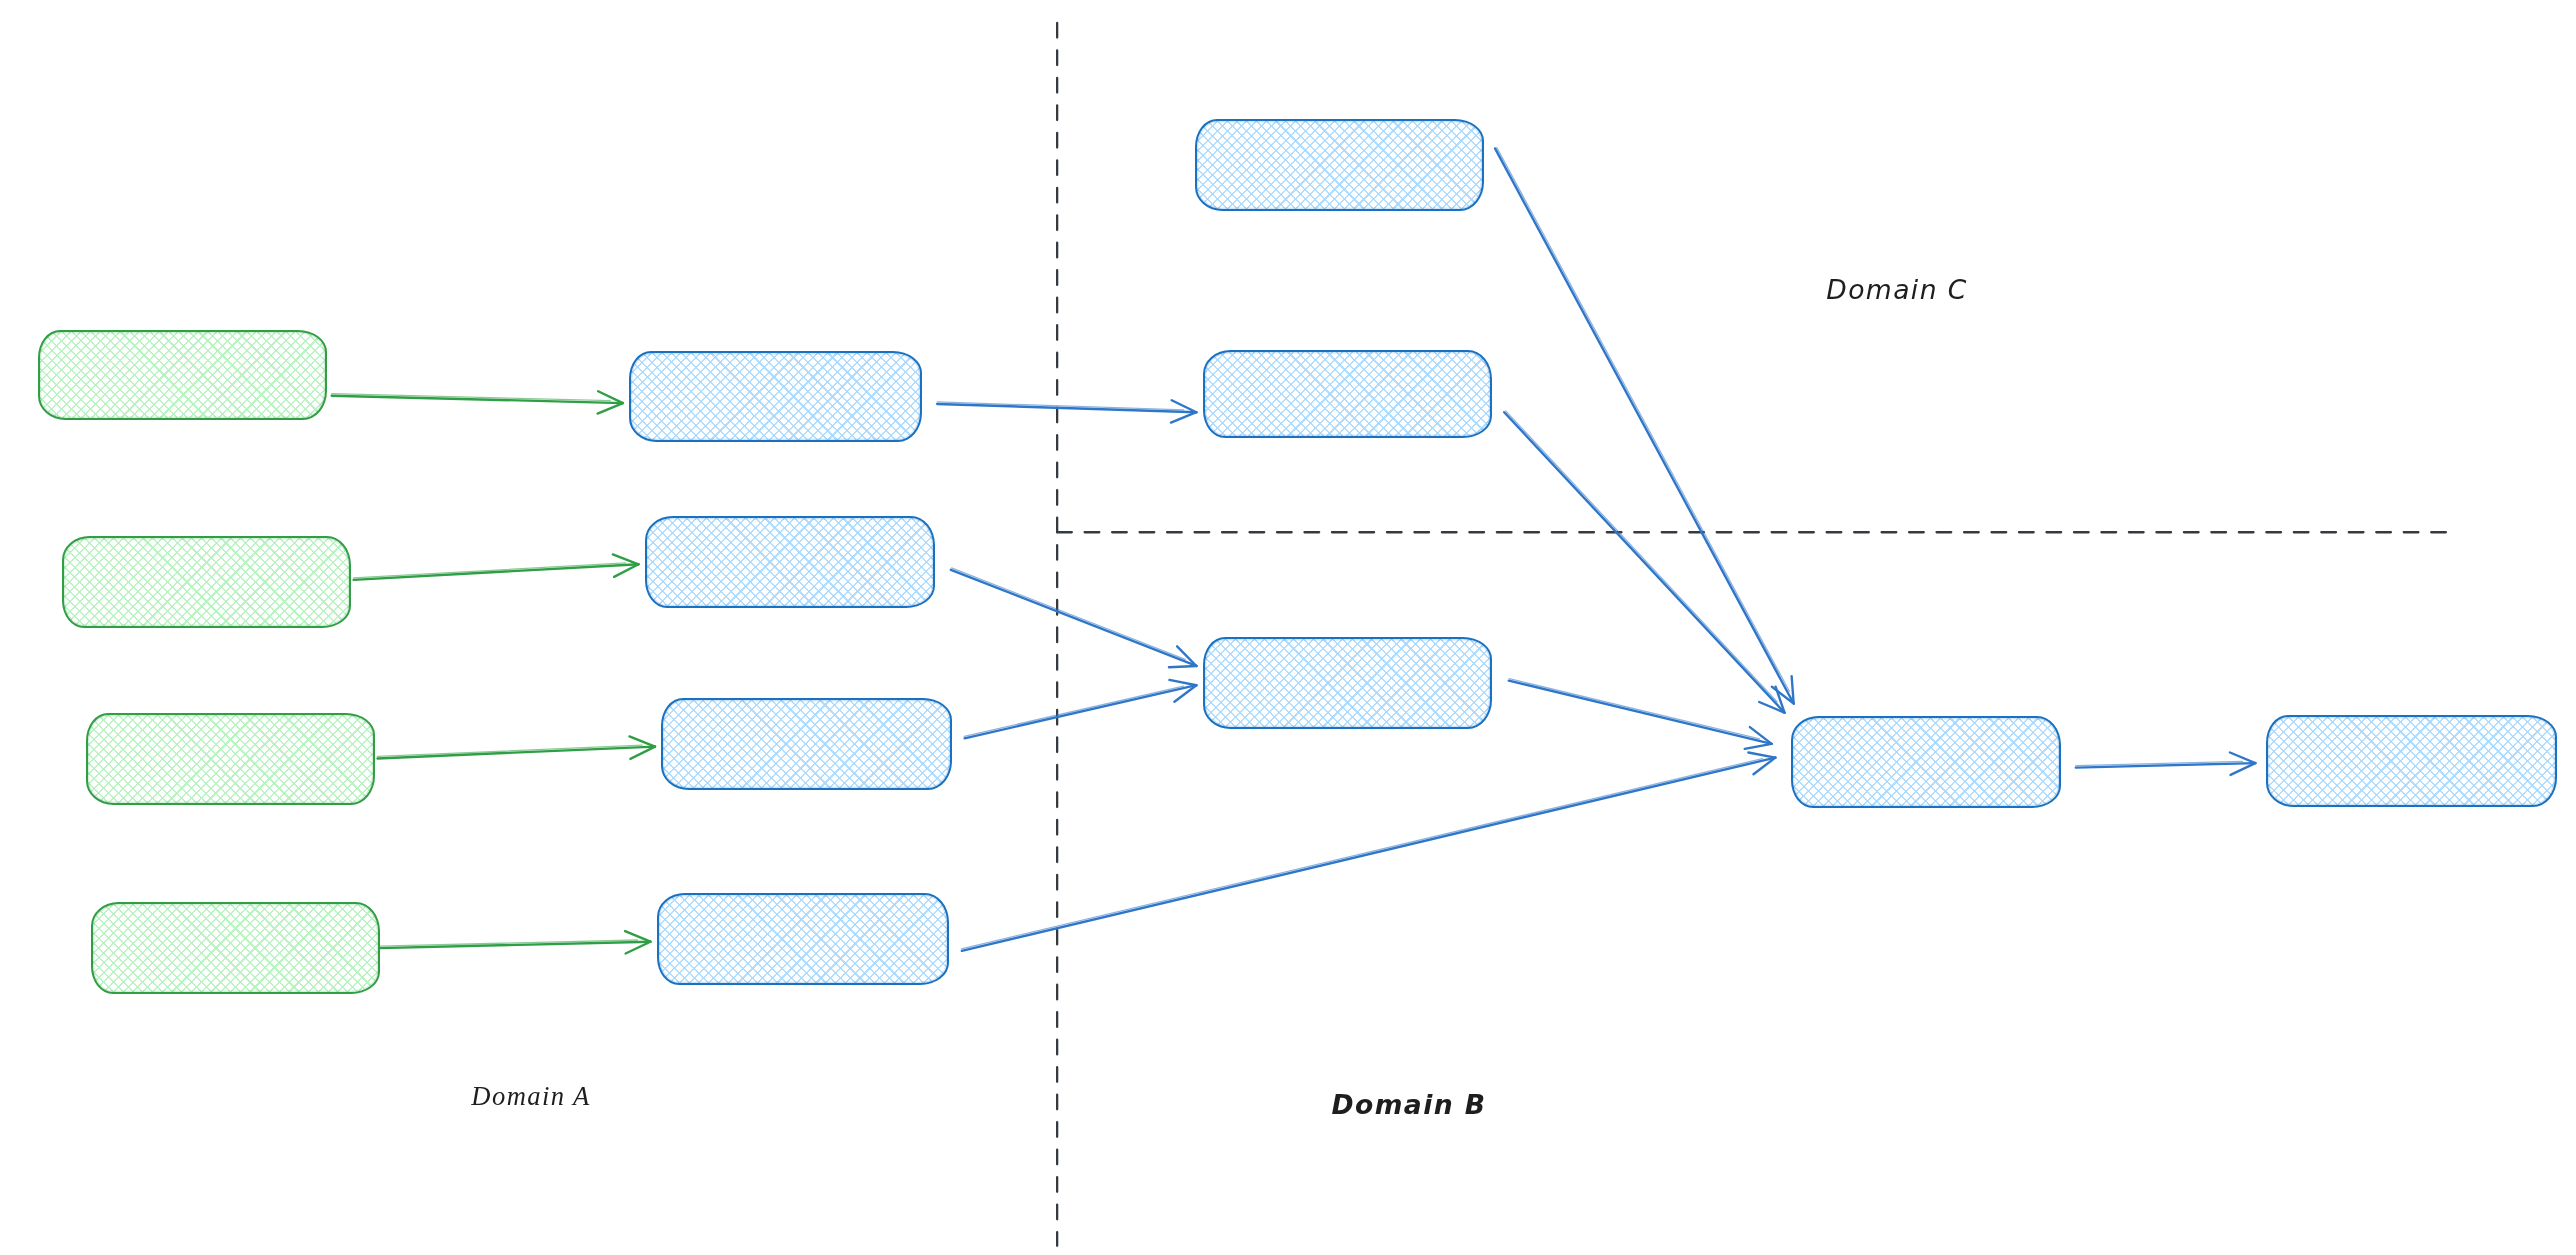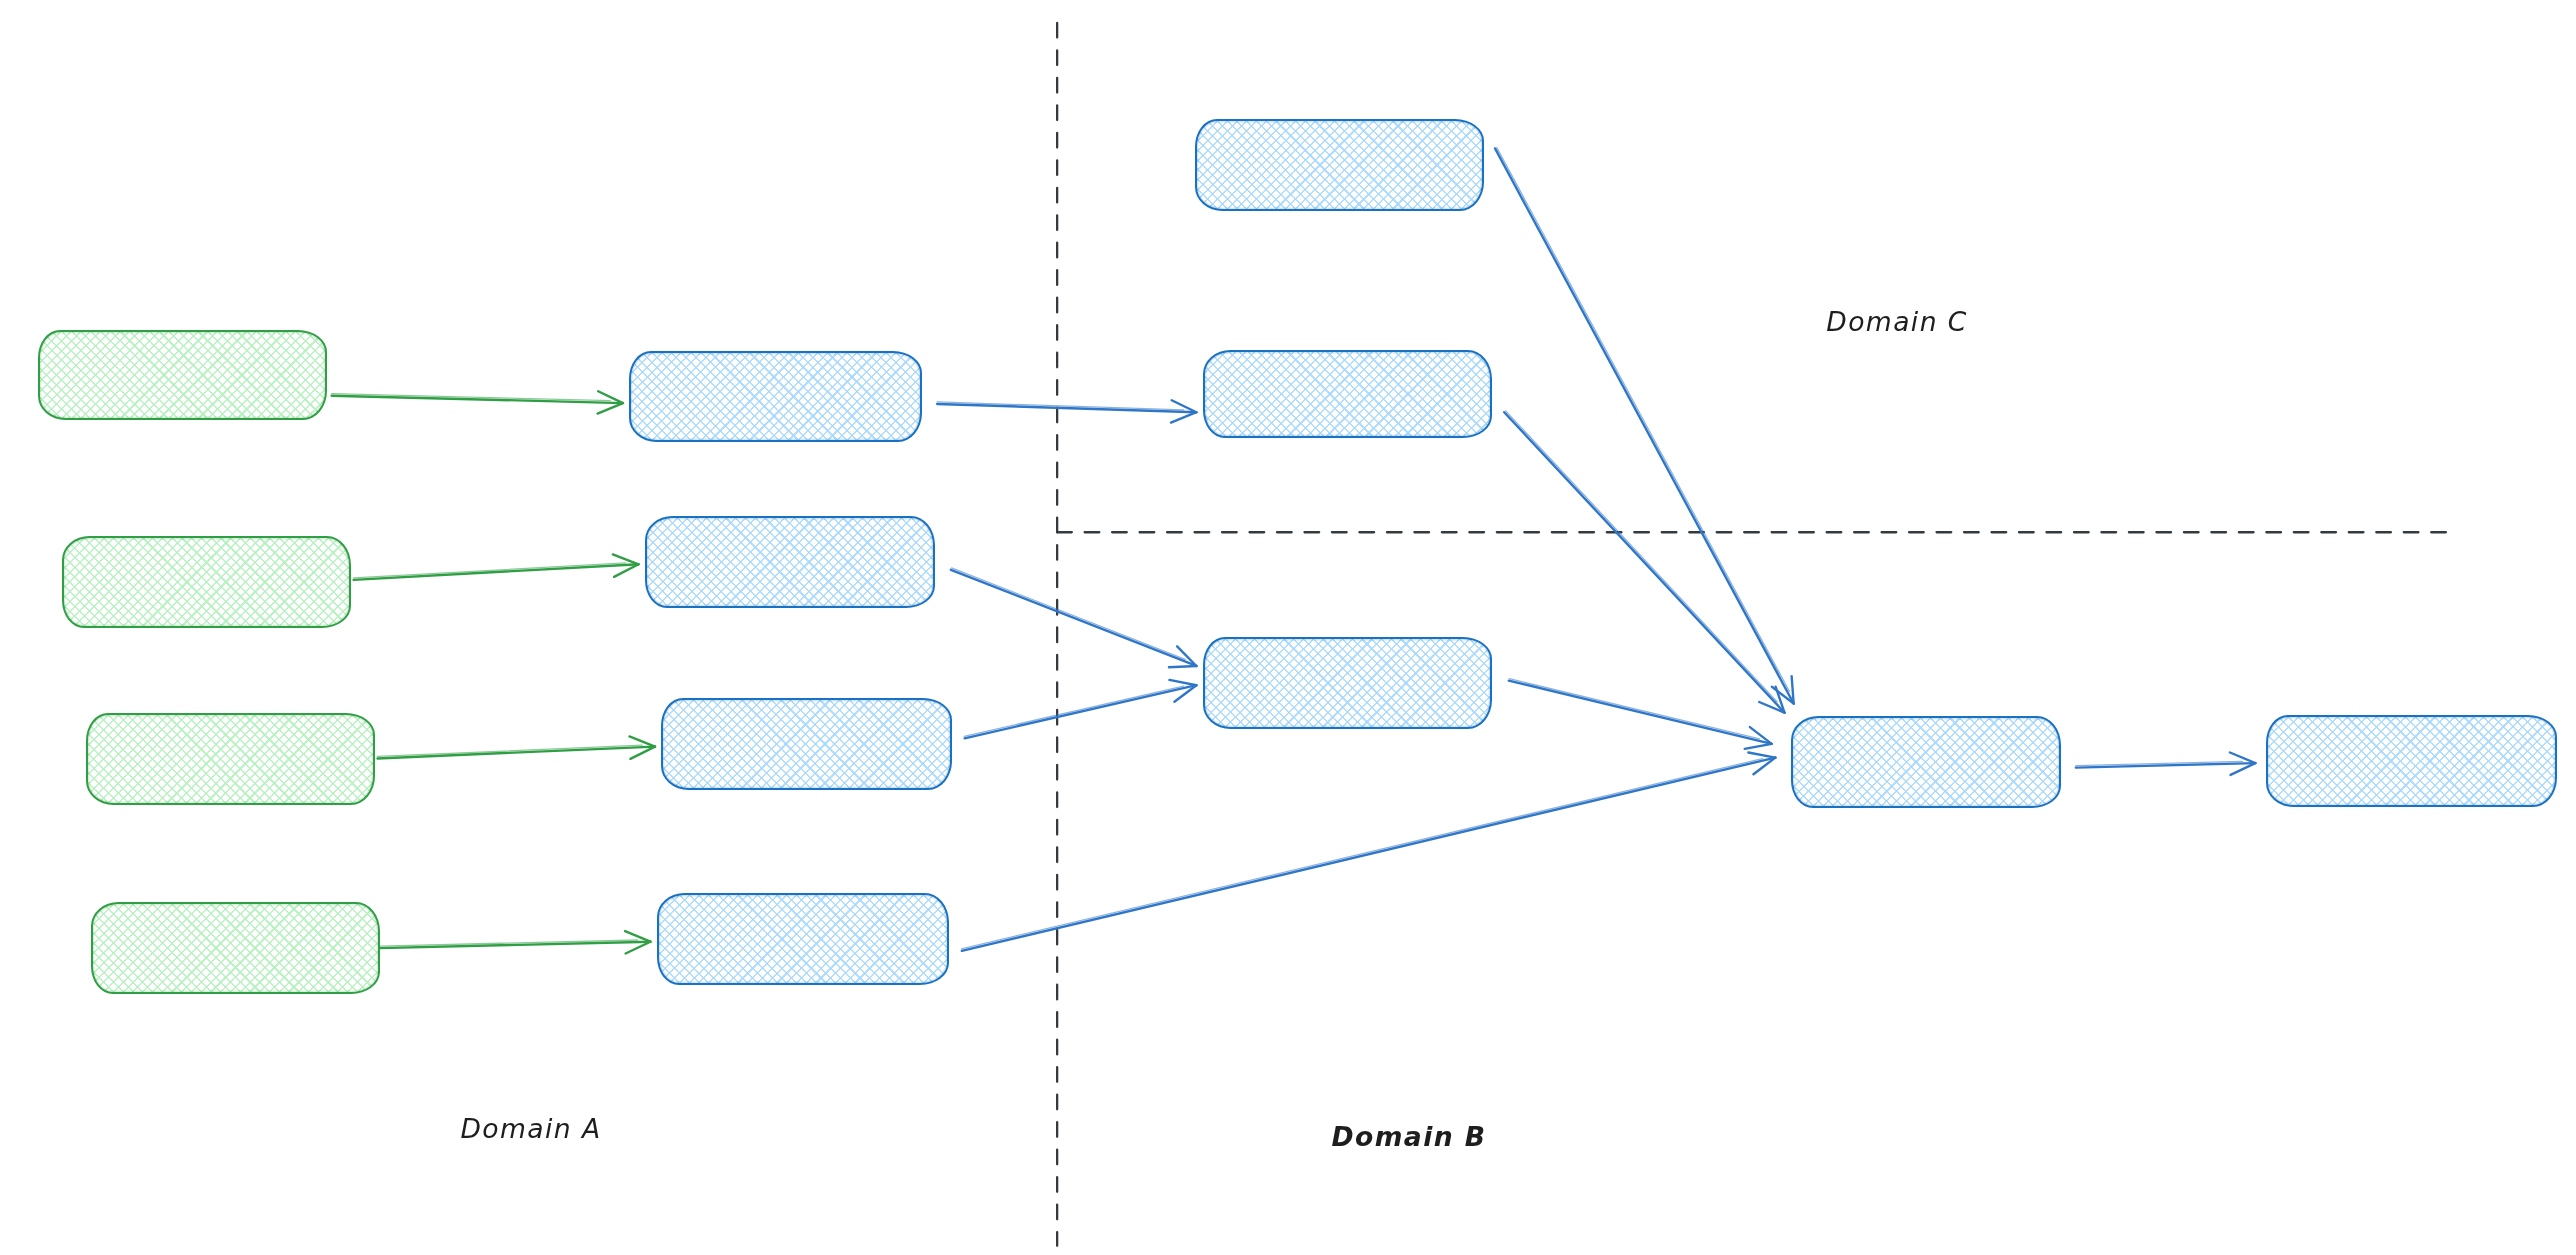--- a/index.html
+++ b/index.html
@@ -5,21 +5,21 @@
   html,body{margin:0;padding:0;background:#ffffff;}
   body{width:2576px;height:1255px;overflow:hidden;
        font-family:"DejaVu Sans",sans-serif;}
   #canvas{position:relative;width:2576px;height:1255px;background:#ffffff;}
   #connector-layer{position:absolute;left:0;top:0;width:2576px;height:1255px;}
   .node{position:absolute;box-sizing:border-box;border-style:solid;border-width:2.3px;}
   .node-sketch-a{border-radius:27.5px 24px 29px 22px / 24px 29px 22px 27.5px;}
   .node-sketch-b{border-radius:22px 29px 24px 27.5px / 27.5px 22px 29px 24px;}
   .floating-label{position:absolute;transform:translate(-50%,-50%);
        font-size:26.6px;font-style:italic;letter-spacing:1.4px;
-       color:#1e1e1e;white-space:nowrap;font-weight:500;margin-top:32px;}
+       color:#1e1e1e;white-space:nowrap;font-weight:500;}
 </style>
 </head>
 <body>
 
 <div id="canvas">
   <svg id="connector-layer" viewBox="0 0 2812 1370" xmlns="http://www.w3.org/2000/svg">
       <line x1="1154" y1="25" x2="1154" y2="1360" stroke="#343a40" stroke-width="2.5" stroke-linecap="round" stroke-dasharray="16 14"></line>
       <line x1="1154" y1="581" x2="2682" y2="581" stroke="#343a40" stroke-width="2.5" stroke-linecap="round" stroke-dasharray="16 14"></line>
       <line x1="362.0553284064222" y1="429.8006958447175" x2="666.05975650917" y2="437.44860598566714" stroke="#2f9e44" stroke-width="1.4" stroke-linecap="round" opacity="0.55"></line>
       <line x1="362" y1="432" x2="680" y2="440" stroke="#2f9e44" stroke-width="2.6" stroke-linecap="round"></line>
@@ -63,21 +63,21 @@
       <line x1="1948" y1="778" x2="1920.3691581694195" y2="766.3151131912438" stroke="#2f76c8" stroke-width="2.6" stroke-linecap="round"></line>
       <line x1="1647.5142661208577" y1="740.8609510625191" x2="1920.9021365187068" y2="806.5883484752425" stroke="#2f76c8" stroke-width="1.4" stroke-linecap="round" opacity="0.55"></line>
       <line x1="1647" y1="743" x2="1934" y2="812" stroke="#2f76c8" stroke-width="2.6" stroke-linecap="round"></line>
       <line x1="1934" y1="812" x2="1910.2257562568218" y2="793.7028599382321" stroke="#2f76c8" stroke-width="2.6" stroke-linecap="round"></line>
       <line x1="1934" y1="812" x2="1904.5067366267995" y2="817.490666225426" stroke="#2f76c8" stroke-width="2.6" stroke-linecap="round"></line>
       <line x1="2265.94389580353" y1="835.8007154983635" x2="2447.948448974934" y2="831.1577422031746" stroke="#2f76c8" stroke-width="1.4" stroke-linecap="round" opacity="0.55"></line>
       <line x1="2266" y1="838" x2="2462" y2="833" stroke="#2f76c8" stroke-width="2.6" stroke-linecap="round"></line>
       <line x1="2462" y1="833" x2="2434.3042805325117" y2="821.4697301341996" stroke="#2f76c8" stroke-width="2.6" stroke-linecap="round"></line>
       <line x1="2462" y1="833" x2="2434.9282006935464" y2="845.9274004467683" stroke="#2f76c8" stroke-width="2.6" stroke-linecap="round"></line>
     </svg>
-  <div class="floating-label" style="left: 531px; top: 1096px;">Domain A</div>
+  <div class="floating-label" style="left: 531px; top: 1096px; font-family: Liberation Serif, serif;">Domain A</div>
   <div class="floating-label" style="left: 1409px; top: 1104px; font-weight: bold;">Domain B</div>
   <div class="floating-label" style="left: 1897px; top: 289px;">Domain C</div>
 <div class="node node-sketch-b" style="left: 38px; top: 330px; width: 289px; height: 90px; border-color: rgb(47, 158, 68); box-shadow: rgba(47, 158, 68, 0.18) 0px 0px 0px 1.4px inset; background: repeating-linear-gradient(45deg, rgba(178, 242, 187, 0.85) 0px, rgba(178, 242, 187, 0.85) 1.5px, transparent 1.5px, transparent 6.9px), repeating-linear-gradient(135deg, rgba(178, 242, 187, 0.85) 0px, rgba(178, 242, 187, 0.85) 1.5px, transparent 1.5px, transparent 6.9px), rgb(255, 255, 255);"></div>
     <div class="node node-sketch-a" style="left: 62px; top: 536px; width: 289px; height: 92px; border-color: rgb(47, 158, 68); box-shadow: rgba(47, 158, 68, 0.18) 0px 0px 0px 1.4px inset; background: repeating-linear-gradient(45deg, rgba(178, 242, 187, 0.85) 0px, rgba(178, 242, 187, 0.85) 1.5px, transparent 1.5px, transparent 6.9px), repeating-linear-gradient(135deg, rgba(178, 242, 187, 0.85) 0px, rgba(178, 242, 187, 0.85) 1.5px, transparent 1.5px, transparent 6.9px), rgb(255, 255, 255);"></div>
     <div class="node node-sketch-b" style="left: 86px; top: 713px; width: 289px; height: 92px; border-color: rgb(47, 158, 68); box-shadow: rgba(47, 158, 68, 0.18) 0px 0px 0px 1.4px inset; background: repeating-linear-gradient(45deg, rgba(178, 242, 187, 0.85) 0px, rgba(178, 242, 187, 0.85) 1.5px, transparent 1.5px, transparent 6.9px), repeating-linear-gradient(135deg, rgba(178, 242, 187, 0.85) 0px, rgba(178, 242, 187, 0.85) 1.5px, transparent 1.5px, transparent 6.9px), rgb(255, 255, 255);"></div>
     <div class="node node-sketch-a" style="left: 91px; top: 902px; width: 289px; height: 92px; border-color: rgb(47, 158, 68); box-shadow: rgba(47, 158, 68, 0.18) 0px 0px 0px 1.4px inset; background: repeating-linear-gradient(45deg, rgba(178, 242, 187, 0.85) 0px, rgba(178, 242, 187, 0.85) 1.5px, transparent 1.5px, transparent 6.9px), repeating-linear-gradient(135deg, rgba(178, 242, 187, 0.85) 0px, rgba(178, 242, 187, 0.85) 1.5px, transparent 1.5px, transparent 6.9px), rgb(255, 255, 255);"></div>
     <div class="node node-sketch-b" style="left: 629px; top: 351px; width: 293px; height: 91px; border-color: rgb(25, 113, 194); box-shadow: rgba(25, 113, 194, 0.18) 0px 0px 0px 1.4px inset; background: repeating-linear-gradient(45deg, rgba(165, 216, 255, 0.85) 0px, rgba(165, 216, 255, 0.85) 1.5px, transparent 1.5px, transparent 6.9px), repeating-linear-gradient(135deg, rgba(165, 216, 255, 0.85) 0px, rgba(165, 216, 255, 0.85) 1.5px, transparent 1.5px, transparent 6.9px), rgb(255, 255, 255);"></div>
     <div class="node node-sketch-a" style="left: 645px; top: 516px; width: 290px; height: 92px; border-color: rgb(25, 113, 194); box-shadow: rgba(25, 113, 194, 0.18) 0px 0px 0px 1.4px inset; background: repeating-linear-gradient(45deg, rgba(165, 216, 255, 0.85) 0px, rgba(165, 216, 255, 0.85) 1.5px, transparent 1.5px, transparent 6.9px), repeating-linear-gradient(135deg, rgba(165, 216, 255, 0.85) 0px, rgba(165, 216, 255, 0.85) 1.5px, transparent 1.5px, transparent 6.9px), rgb(255, 255, 255);"></div>
     <div class="node node-sketch-b" style="left: 661px; top: 698px; width: 291px; height: 92px; border-color: rgb(25, 113, 194); box-shadow: rgba(25, 113, 194, 0.18) 0px 0px 0px 1.4px inset; background: repeating-linear-gradient(45deg, rgba(165, 216, 255, 0.85) 0px, rgba(165, 216, 255, 0.85) 1.5px, transparent 1.5px, transparent 6.9px), repeating-linear-gradient(135deg, rgba(165, 216, 255, 0.85) 0px, rgba(165, 216, 255, 0.85) 1.5px, transparent 1.5px, transparent 6.9px), rgb(255, 255, 255);"></div>
     <div class="node node-sketch-a" style="left: 657px; top: 893px; width: 292px; height: 92px; border-color: rgb(25, 113, 194); box-shadow: rgba(25, 113, 194, 0.18) 0px 0px 0px 1.4px inset; background: repeating-linear-gradient(45deg, rgba(165, 216, 255, 0.85) 0px, rgba(165, 216, 255, 0.85) 1.5px, transparent 1.5px, transparent 6.9px), repeating-linear-gradient(135deg, rgba(165, 216, 255, 0.85) 0px, rgba(165, 216, 255, 0.85) 1.5px, transparent 1.5px, transparent 6.9px), rgb(255, 255, 255);"></div>

